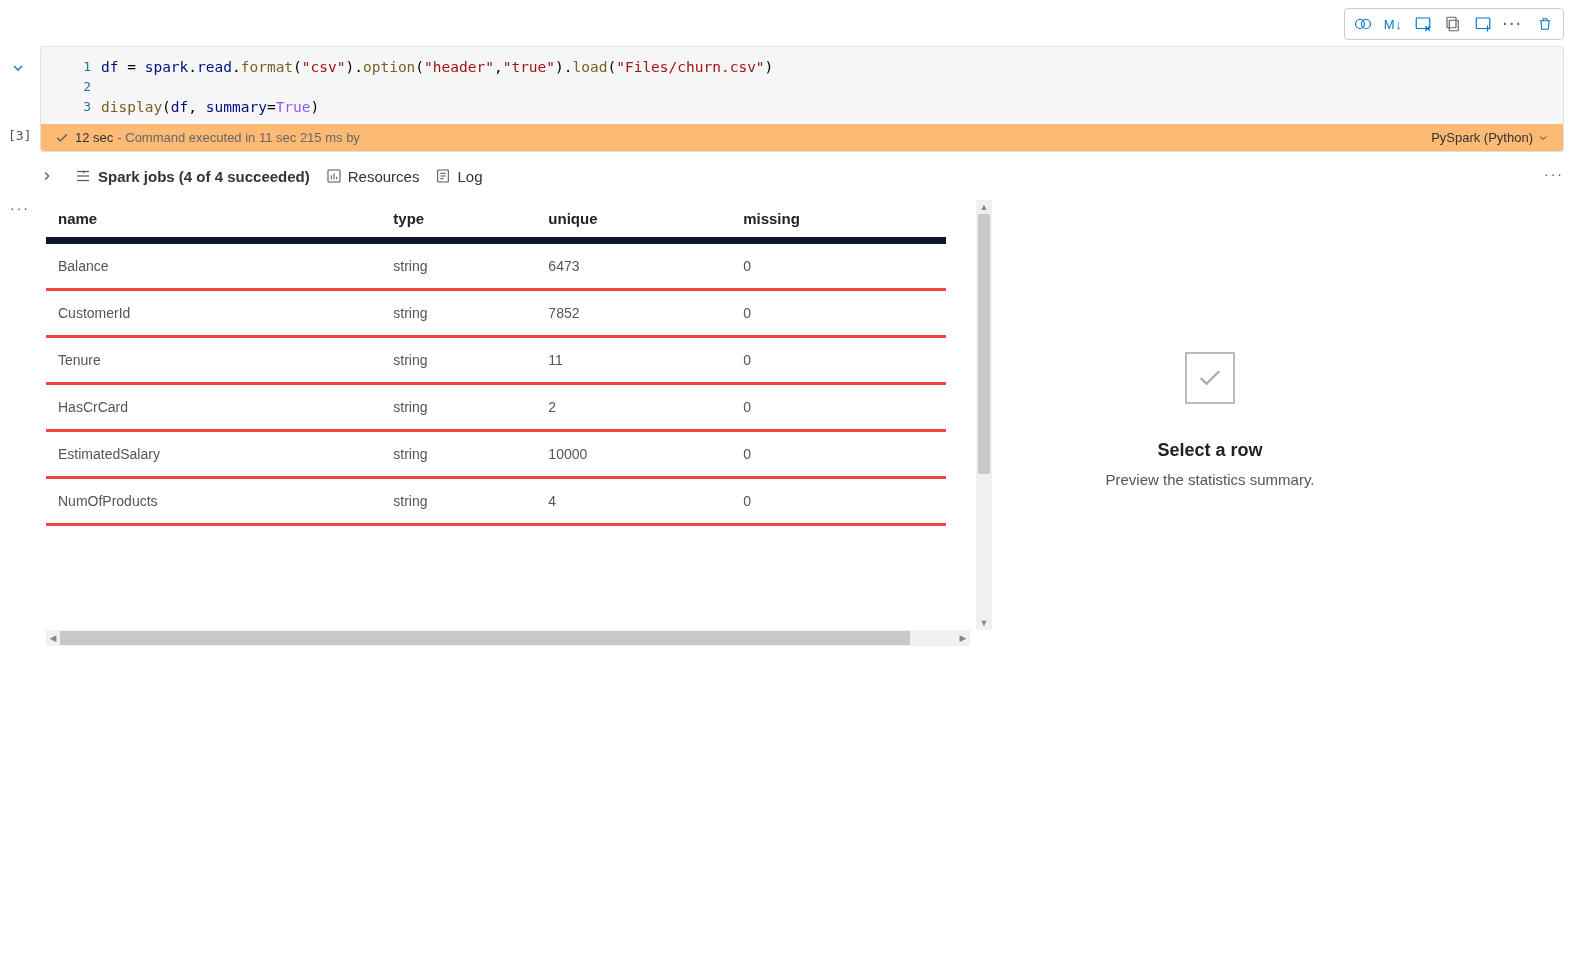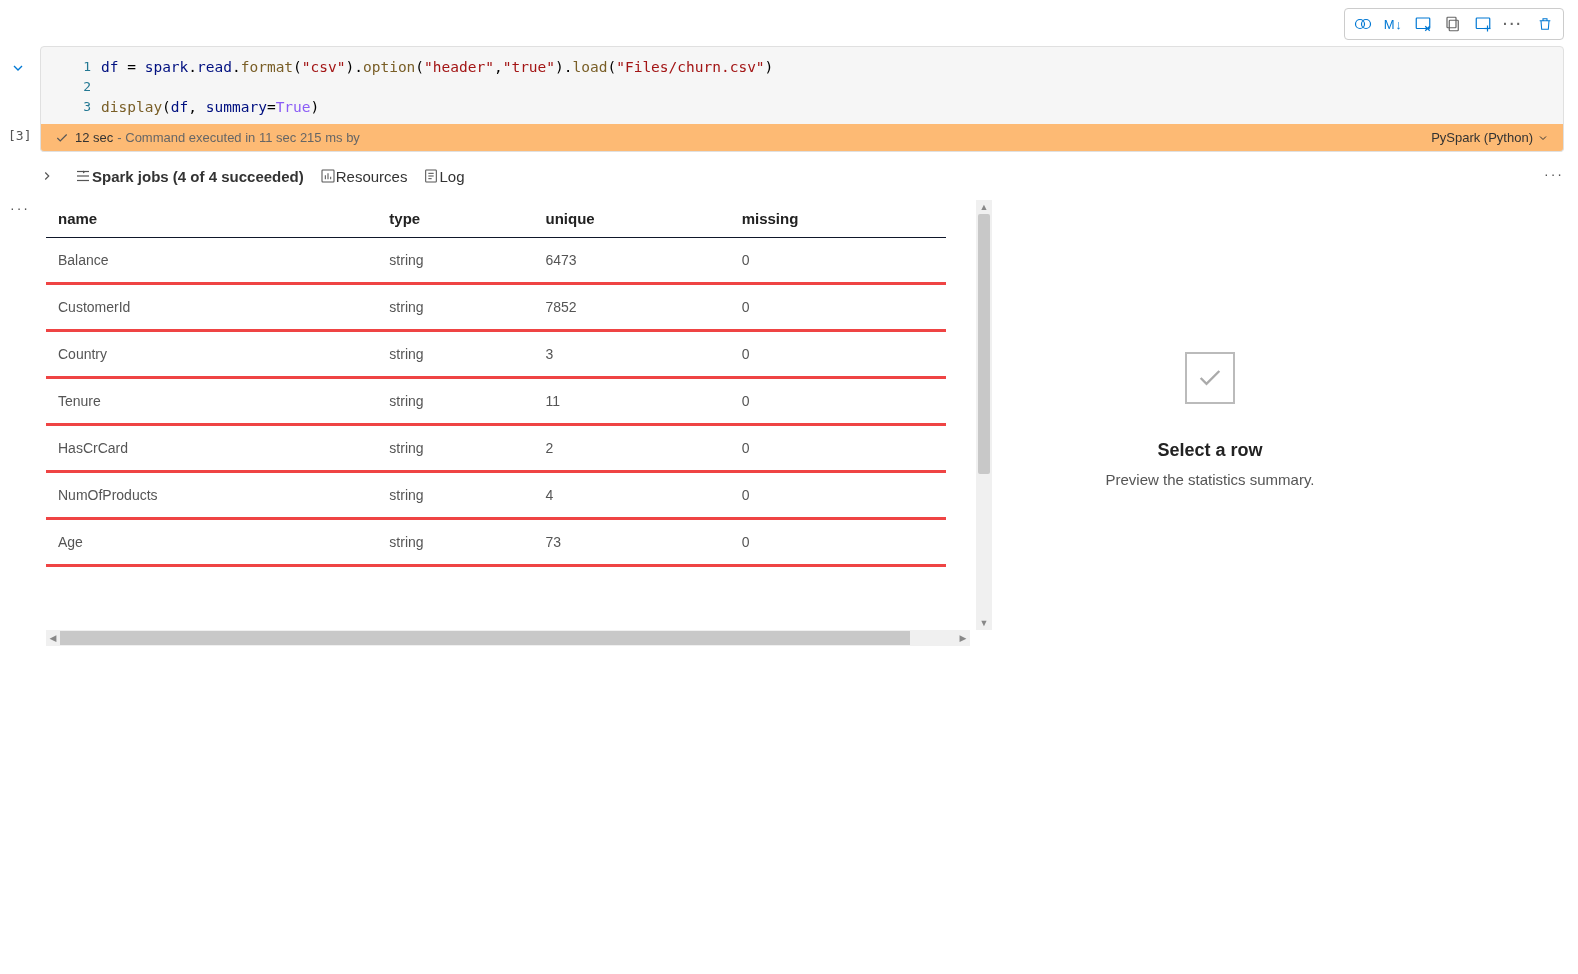--- a/index.html
+++ b/index.html
@@ -130,20 +130,21 @@
   }
   .output-tabs .chev {
     color: #555;
     cursor: pointer;
     width: 18px;
     text-align: center;
   }
   .output-tabs .tab-item {
     display: flex;
     align-items: center;
+    gap: 6px;
     cursor: pointer;
   }
   .output-tabs .tab-item .icon { color: #555; }
   .output-tabs .spark-label { font-weight: 600; }
   .output-more {
     position: absolute;
     right: 14px;
     top: 166px;
     color: #555;
     cursor: pointer;
@@ -176,21 +177,21 @@
   table {
     width: 900px;
     border-collapse: collapse;
   }
   thead th {
     text-align: left;
     font-size: 15px;
     font-weight: 600;
     color: #222;
     padding: 10px 12px;
-    border-bottom: 1px solid #0f172a;
+    border-bottom: 7px solid #0f172a;
   }
   tbody td {
     padding: 14px 12px;
     font-size: 14px;
     color: #555;
     border-bottom: 3px solid #ef4444;
   }
   tbody tr { cursor: pointer; }
 
   
@@ -432,47 +433,41 @@
             <td>6473</td>
             <td>0</td>
           </tr>
           <tr>
             <td>CustomerId</td>
             <td>string</td>
             <td>7852</td>
             <td>0</td>
           </tr>
           <tr>
-            <td>Country</td>
-            <td>string</td>
-            <td>3</td>
-            <td>0</td>
-          </tr>
-          <tr>
             <td>Tenure</td>
             <td>string</td>
             <td>11</td>
             <td>0</td>
           </tr>
           <tr>
             <td>HasCrCard</td>
             <td>string</td>
             <td>2</td>
             <td>0</td>
           </tr>
           <tr>
+            <td>EstimatedSalary</td>
+            <td>string</td>
+            <td>10000</td>
+            <td>0</td>
+          </tr>
+          <tr>
             <td>NumOfProducts</td>
             <td>string</td>
             <td>4</td>
-            <td>0</td>
-          </tr>
-          <tr>
-            <td>Age</td>
-            <td>string</td>
-            <td>73</td>
             <td>0</td>
           </tr>
         </tbody>
     </table>
   </div>
   <div class="vscroll">
     <div class="arrow">▲</div>
     <div class="thumb"></div>
     <div class="arrow" style="position:absolute;bottom:0;width:100%;">▼</div>
   </div>

